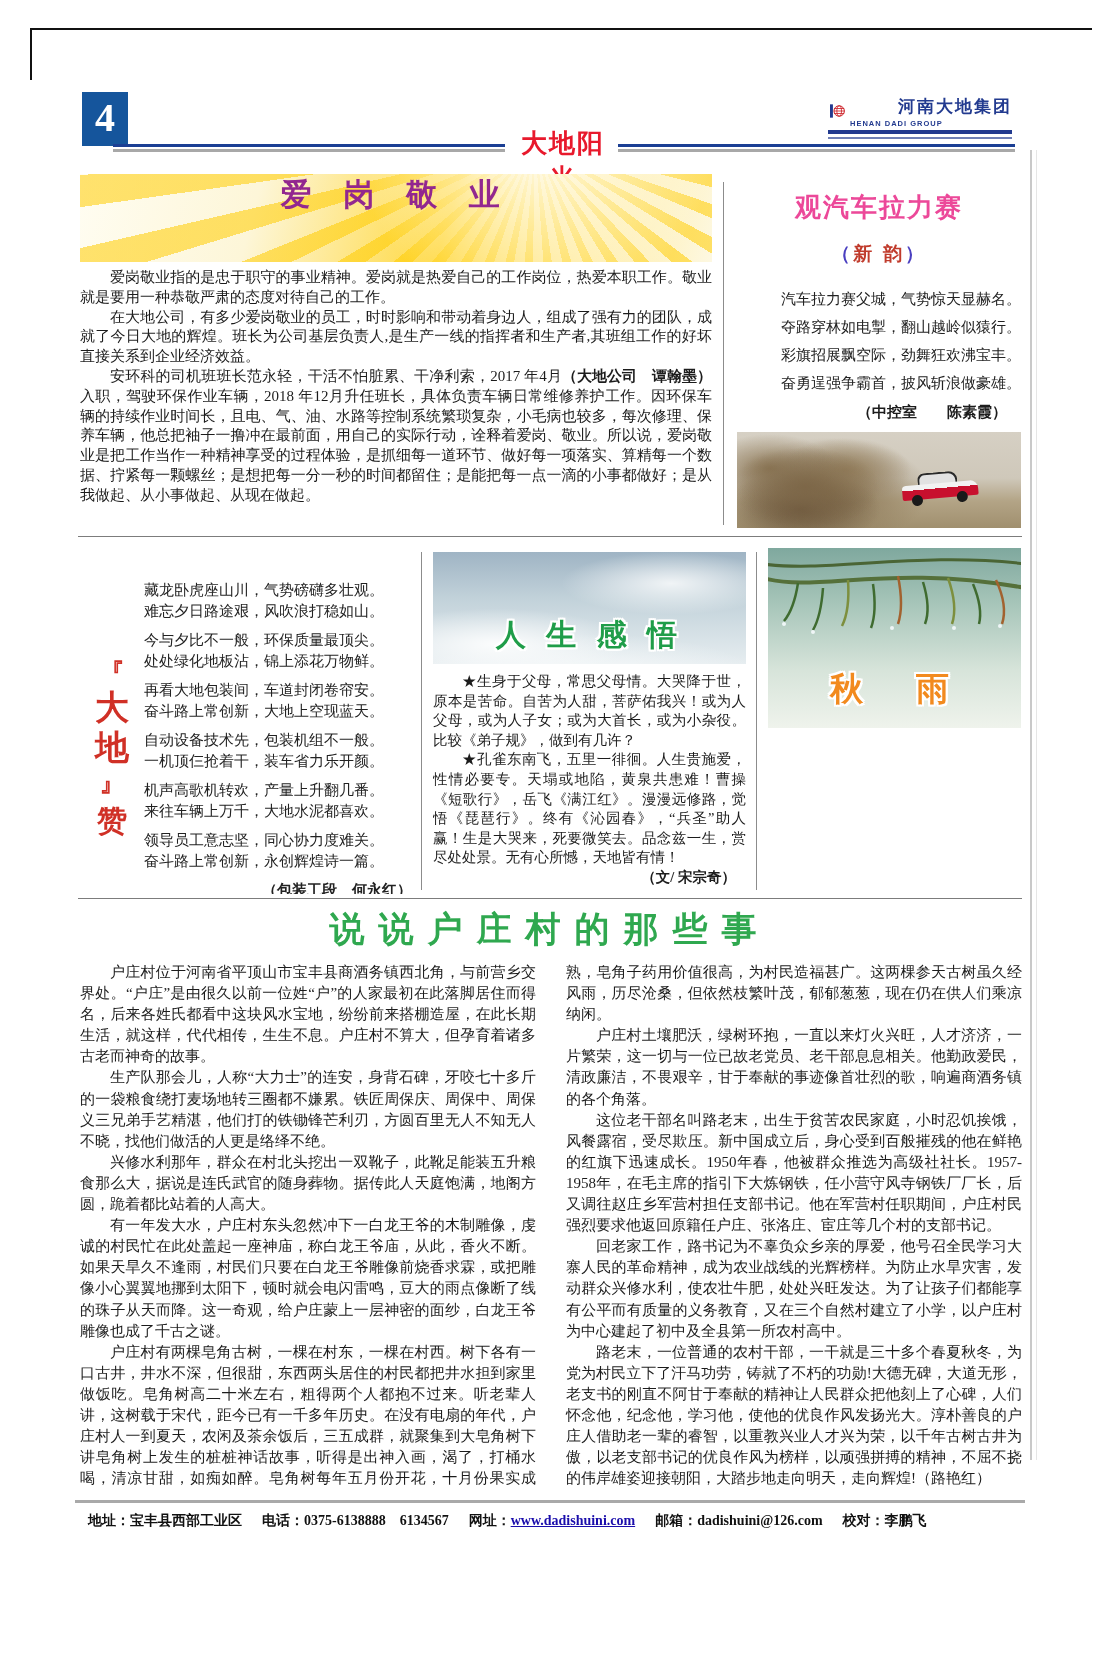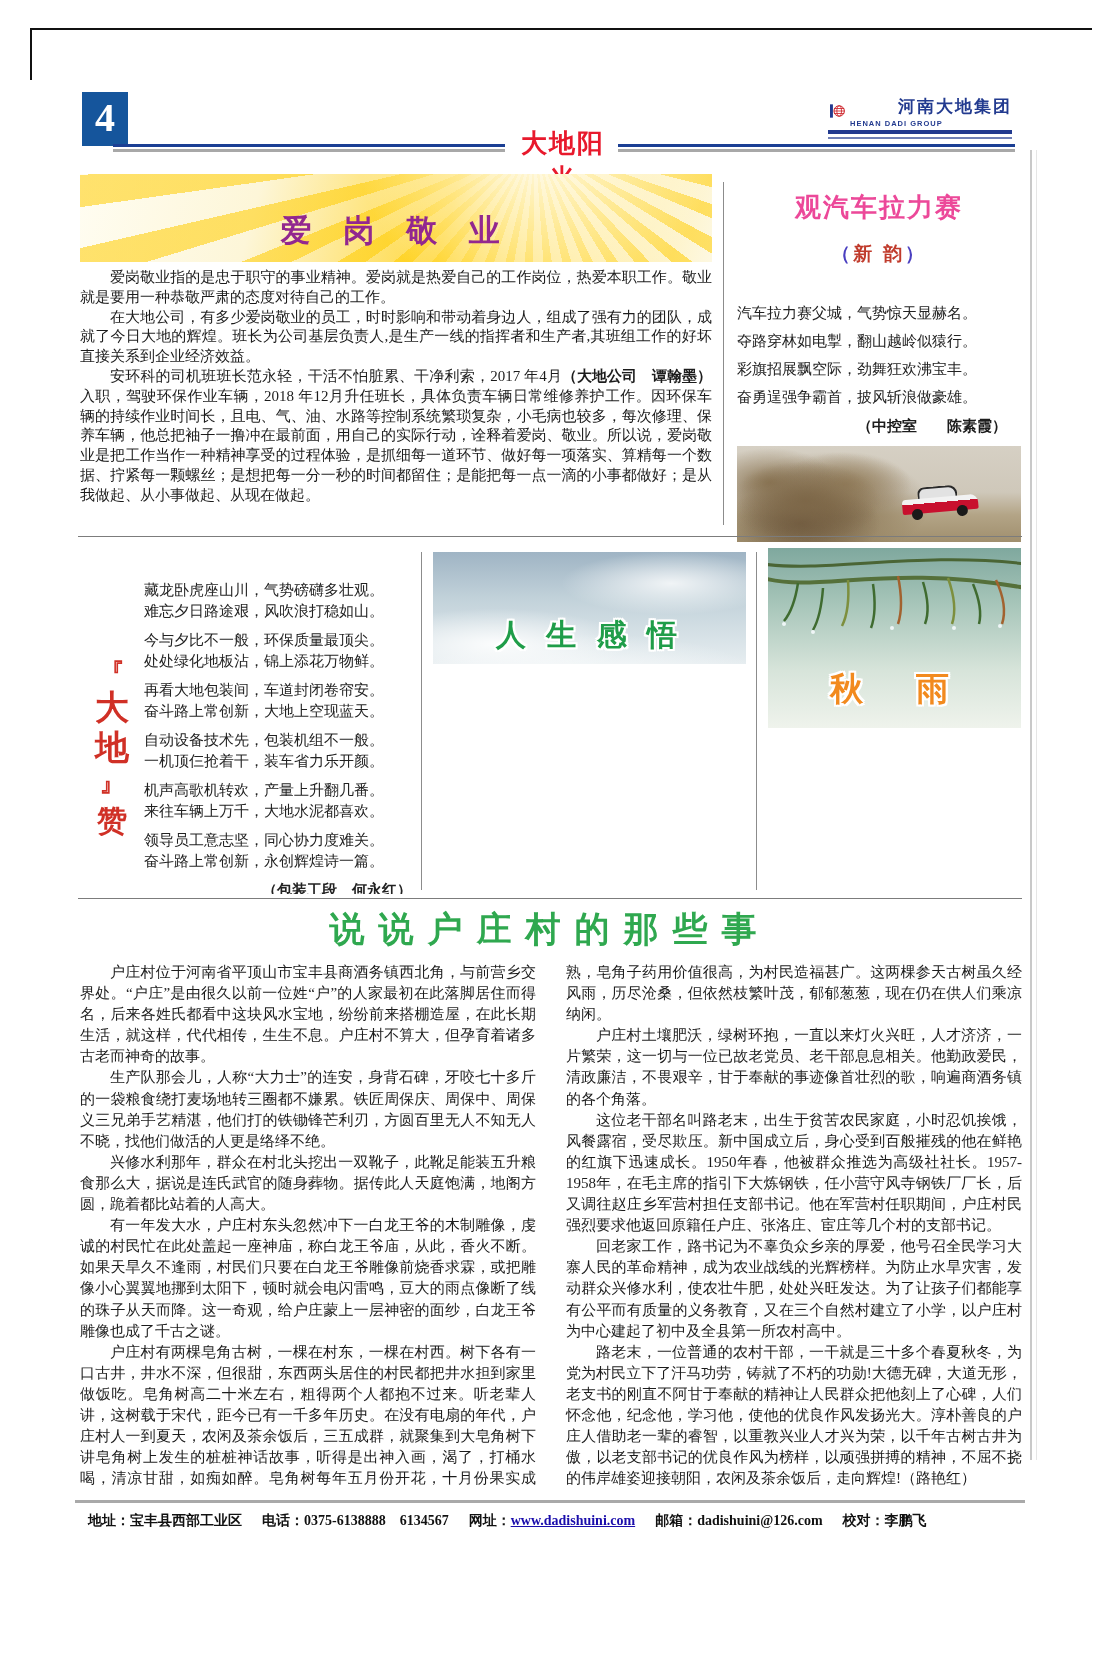--- a/index.html
+++ b/index.html
@@ -35,36 +35,36 @@
 
   
   .vdiv { position:absolute; width:1px; background:#8c8c8c; }
   .hrule { position:absolute; left:78px; width:944px; height:1px; background:#7c7c7c; }
   .byline { font-weight:bold; text-align:right; }
   .inline-byline { float:right; font-weight:bold; text-indent:0; }
   .outline-white { text-shadow:-2px -2px 0 #fff,2px -2px 0 #fff,-2px 2px 0 #fff,2px 2px 0 #fff,0 -2px 0 #fff,0 2px 0 #fff,-2px 0 0 #fff,2px 0 0 #fff; }
 
   
   .banner-sun { position:absolute; left:80px; top:174px; width:632px; height:88px;
-    display:flex; align-items:flex-end; justify-content:center; padding-bottom:10px;
+    display:flex; align-items:flex-start; justify-content:center; padding-bottom:24px;
     background:
       radial-gradient(circle at 72% -40%, rgba(255,255,255,.95) 0%, rgba(255,255,255,0) 38%),
       repeating-conic-gradient(from 118deg at 72% -35%, rgba(255,204,0,.55) 0deg 4deg, rgba(255,248,215,0) 4deg 9deg),
       linear-gradient(105deg, #fffdf2 0%, #fdf6d8 28%, #ffd943 58%, #ffeb9c 80%, #fdf8e2 100%); }
   .banner-sun h1 { font-size:31px; font-weight:bold; color:#92278f; letter-spacing:12px; }
   .aigang-body { position:absolute; left:80px; top:268px; width:632px; height:260px; overflow:hidden; }
   .aigang-body p { font-size:15px; line-height:19.8px; text-align:justify; text-indent:2em; }
 
   
   .rally { position:absolute; left:737px; top:178px; width:284px; height:350px; }
   .rally h2 { margin-top:12px; text-align:center; font-size:26px; font-weight:bold; color:#ec4899; letter-spacing:2px; }
   .rally .sub { margin-top:16px; text-align:center; font-size:19px; font-weight:bold; letter-spacing:3px; }
   .rally .sub .paren { color:#4a3fc0; }
   .rally .sub .subtxt { color:#c03a2b; }
-  .rally .poem { margin-top:32px; font-size:15px; line-height:28px; text-align:left; color:#222; }
+  .rally .poem { margin-top:18px; font-size:15px; line-height:28px; text-align:right; color:#222; }
   .rally .byline { margin-top:6px; padding-right:14px; font-size:15px; }
   .photo { position:relative; margin-top:10px; width:284px; height:96px; overflow:hidden;
     background:linear-gradient(to bottom,#d6d0c4 0%,#cfc8ba 48%,#b3a486 72%,#a08f6e 100%); }
   .dust { position:absolute; left:-4%; top:0; width:78%; height:100%;
     background:
       radial-gradient(ellipse 34% 42% at 36% 58%, #7d6748 0%, rgba(125,103,72,0) 100%),
       radial-gradient(ellipse 30% 36% at 20% 38%, #8d7857 0%, rgba(141,120,87,0) 100%),
       radial-gradient(ellipse 30% 34% at 54% 40%, #96815f 0%, rgba(150,129,95,0) 100%),
       radial-gradient(ellipse 36% 40% at 34% 80%, #6b563c 0%, rgba(107,86,60,0) 100%),
       radial-gradient(ellipse 46% 56% at 46% 62%, #85704f 0%, rgba(133,112,79,0) 100%); }
@@ -228,20 +228,25 @@
       </div>
       <div class="byline">（包装工段　何永红）</div>
     </div>
   </div>
 
   <div class="vdiv" style="left:421px; top:552px; height:338px;"></div>
 
   <div class="rensheng">
     <div class="banner-sky">
       <h2 class="outline-white">人 生 感 悟</h2>
+    </div>
+    <div class="rs-body">
+      <p>★生身于父母，常思父母情。大哭降于世，原本是苦命。自苦为人甜，菩萨佑我兴！或为人父母，或为人子女；或为大首长，或为小杂役。比较《弟子规》，做到有几许？</p>
+      <p>★孔雀东南飞，五里一徘徊。人生贵施爱，性情必要专。天塌或地陷，黄泉共患难！曹操《短歌行》，岳飞《满江红》。漫漫远修路，觉悟《琵琶行》。终有《沁园春》，“兵圣”助人赢！生是大哭来，死要微笑去。品念兹一生，赏尽处处景。无有心所憾，天地皆有情！</p>
+      <div class="byline">（文/ 宋宗奇）</div>
     </div>
   </div>
 
   <div class="vdiv" style="left:756px; top:552px; height:338px;"></div>
 
   <div class="qiuyu">
     <div class="banner-rain">
       <svg width="253" height="148" viewBox="0 0 253 148">
         <path d="M-5,30 C50,45 120,15 258,40" stroke="#55703a" stroke-width="4" fill="none"></path>
         <path d="M-5,16 C60,25 150,3 258,16" stroke="#4a6535" stroke-width="3" fill="none"></path>
@@ -269,21 +274,21 @@
   <h2 class="hz-title">说说户庄村的那些事</h2>
   <div class="hz-cols">
     <p>户庄村位于河南省平顶山市宝丰县商酒务镇西北角，与前营乡交界处。“户庄”是由很久以前一位姓“户”的人家最初在此落脚居住而得名，后来各姓氏都看中这块风水宝地，纷纷前来搭棚造屋，在此长期生活，就这样，代代相传，生生不息。户庄村不算大，但孕育着诸多古老而神奇的故事。</p>
     <p>生产队那会儿，人称“大力士”的连安，身背石碑，牙咬七十多斤的一袋粮食绕打麦场地转三圈都不嫌累。铁匠周保庆、周保中、周保义三兄弟手艺精湛，他们打的铁锄锋芒利刃，方圆百里无人不知无人不晓，找他们做活的人更是络绎不绝。</p>
     <p>兴修水利那年，群众在村北头挖出一双靴子，此靴足能装五升粮食那么大，据说是连氏武官的随身葬物。据传此人天庭饱满，地阁方圆，跪着都比站着的人高大。</p>
     <p>有一年发大水，户庄村东头忽然冲下一白龙王爷的木制雕像，虔诚的村民忙在此处盖起一座神庙，称白龙王爷庙，从此，香火不断。如果天旱久不逢雨，村民们只要在白龙王爷雕像前烧香求霖，或把雕像小心翼翼地挪到太阳下，顿时就会电闪雷鸣，豆大的雨点像断了线的珠子从天而降。这一奇观，给户庄蒙上一层神密的面纱，白龙王爷雕像也成了千古之谜。</p>
     <p>户庄村有两棵皂角古树，一棵在村东，一棵在村西。树下各有一口古井，井水不深，但很甜，东西两头居住的村民都把井水担到家里做饭吃。皂角树高二十米左右，粗得两个人都抱不过来。听老辈人讲，这树载于宋代，距今已有一千多年历史。在没有电扇的年代，户庄村人一到夏天，农闲及茶余饭后，三五成群，就聚集到大皂角树下讲皂角树上发生的桩桩神话故事，听得是出神入画，渴了，打桶水喝，清凉甘甜，如痴如醉。皂角树每年五月份开花，十月份果实成熟，皂角子药用价值很高，为村民造福甚广。这两棵参天古树虽久经风雨，历尽沧桑，但依然枝繁叶茂，郁郁葱葱，现在仍在供人们乘凉纳闲。</p>
     <p>户庄村土壤肥沃，绿树环抱，一直以来灯火兴旺，人才济济，一片繁荣，这一切与一位已故老党员、老干部息息相关。他勤政爱民，清政廉洁，不畏艰辛，甘于奉献的事迹像首壮烈的歌，响遍商酒务镇的各个角落。</p>
     <p>这位老干部名叫路老末，出生于贫苦农民家庭，小时忍饥挨饿，风餐露宿，受尽欺压。新中国成立后，身心受到百般摧残的他在鲜艳的红旗下迅速成长。1950年春，他被群众推选为高级社社长。1957-1958年，在毛主席的指引下大炼钢铁，任小营守风寺钢铁厂厂长，后又调往赵庄乡军营村担任支部书记。他在军营村任职期间，户庄村民强烈要求他返回原籍任户庄、张洛庄、宦庄等几个村的支部书记。</p>
     <p>回老家工作，路书记为不辜负众乡亲的厚爱，他号召全民学习大寨人民的革命精神，成为农业战线的光辉榜样。为防止水旱灾害，发动群众兴修水利，使农壮牛肥，处处兴旺发达。为了让孩子们都能享有公平而有质量的义务教育，又在三个自然村建立了小学，以户庄村为中心建起了初中及全县第一所农村高中。</p>
-    <p>路老末，一位普通的农村干部，一干就是三十多个春夏秋冬，为党为村民立下了汗马功劳，铸就了不朽的功勋!大德无碑，大道无形，老支书的刚直不阿甘于奉献的精神让人民群众把他刻上了心碑，人们怀念他，纪念他，学习他，使他的优良作风发扬光大。淳朴善良的户庄人借助老一辈的睿智，以重教兴业人才兴为荣，以千年古树古井为傲，以老支部书记的优良作风为榜样，以顽强拼搏的精神，不屈不挠的伟岸雄姿迎接朝阳，农闲及茶余饭后，走向辉煌!（路艳红）</p>
+    <p>路老末，一位普通的农村干部，一干就是三十多个春夏秋冬，为党为村民立下了汗马功劳，铸就了不朽的功勋!大德无碑，大道无形，老支书的刚直不阿甘于奉献的精神让人民群众把他刻上了心碑，人们怀念他，纪念他，学习他，使他的优良作风发扬光大。淳朴善良的户庄人借助老一辈的睿智，以重教兴业人才兴为荣，以千年古树古井为傲，以老支部书记的优良作风为榜样，以顽强拼搏的精神，不屈不挠的伟岸雄姿迎接朝阳，大踏步地走向明天，走向辉煌!（路艳红）</p>
   </div>
 
   <div class="footer-rule"></div>
   <div class="footer">
     <span>地址：宝丰县西部工业区</span>
     <span>电话：0375-6138888　6134567</span>
     <span><span>网址：</span><a href="#">www.dadishuini.com</a></span>
     <span>邮箱：dadishuini@126.com</span>
     <span>校对：李鹏飞</span>
   </div>

